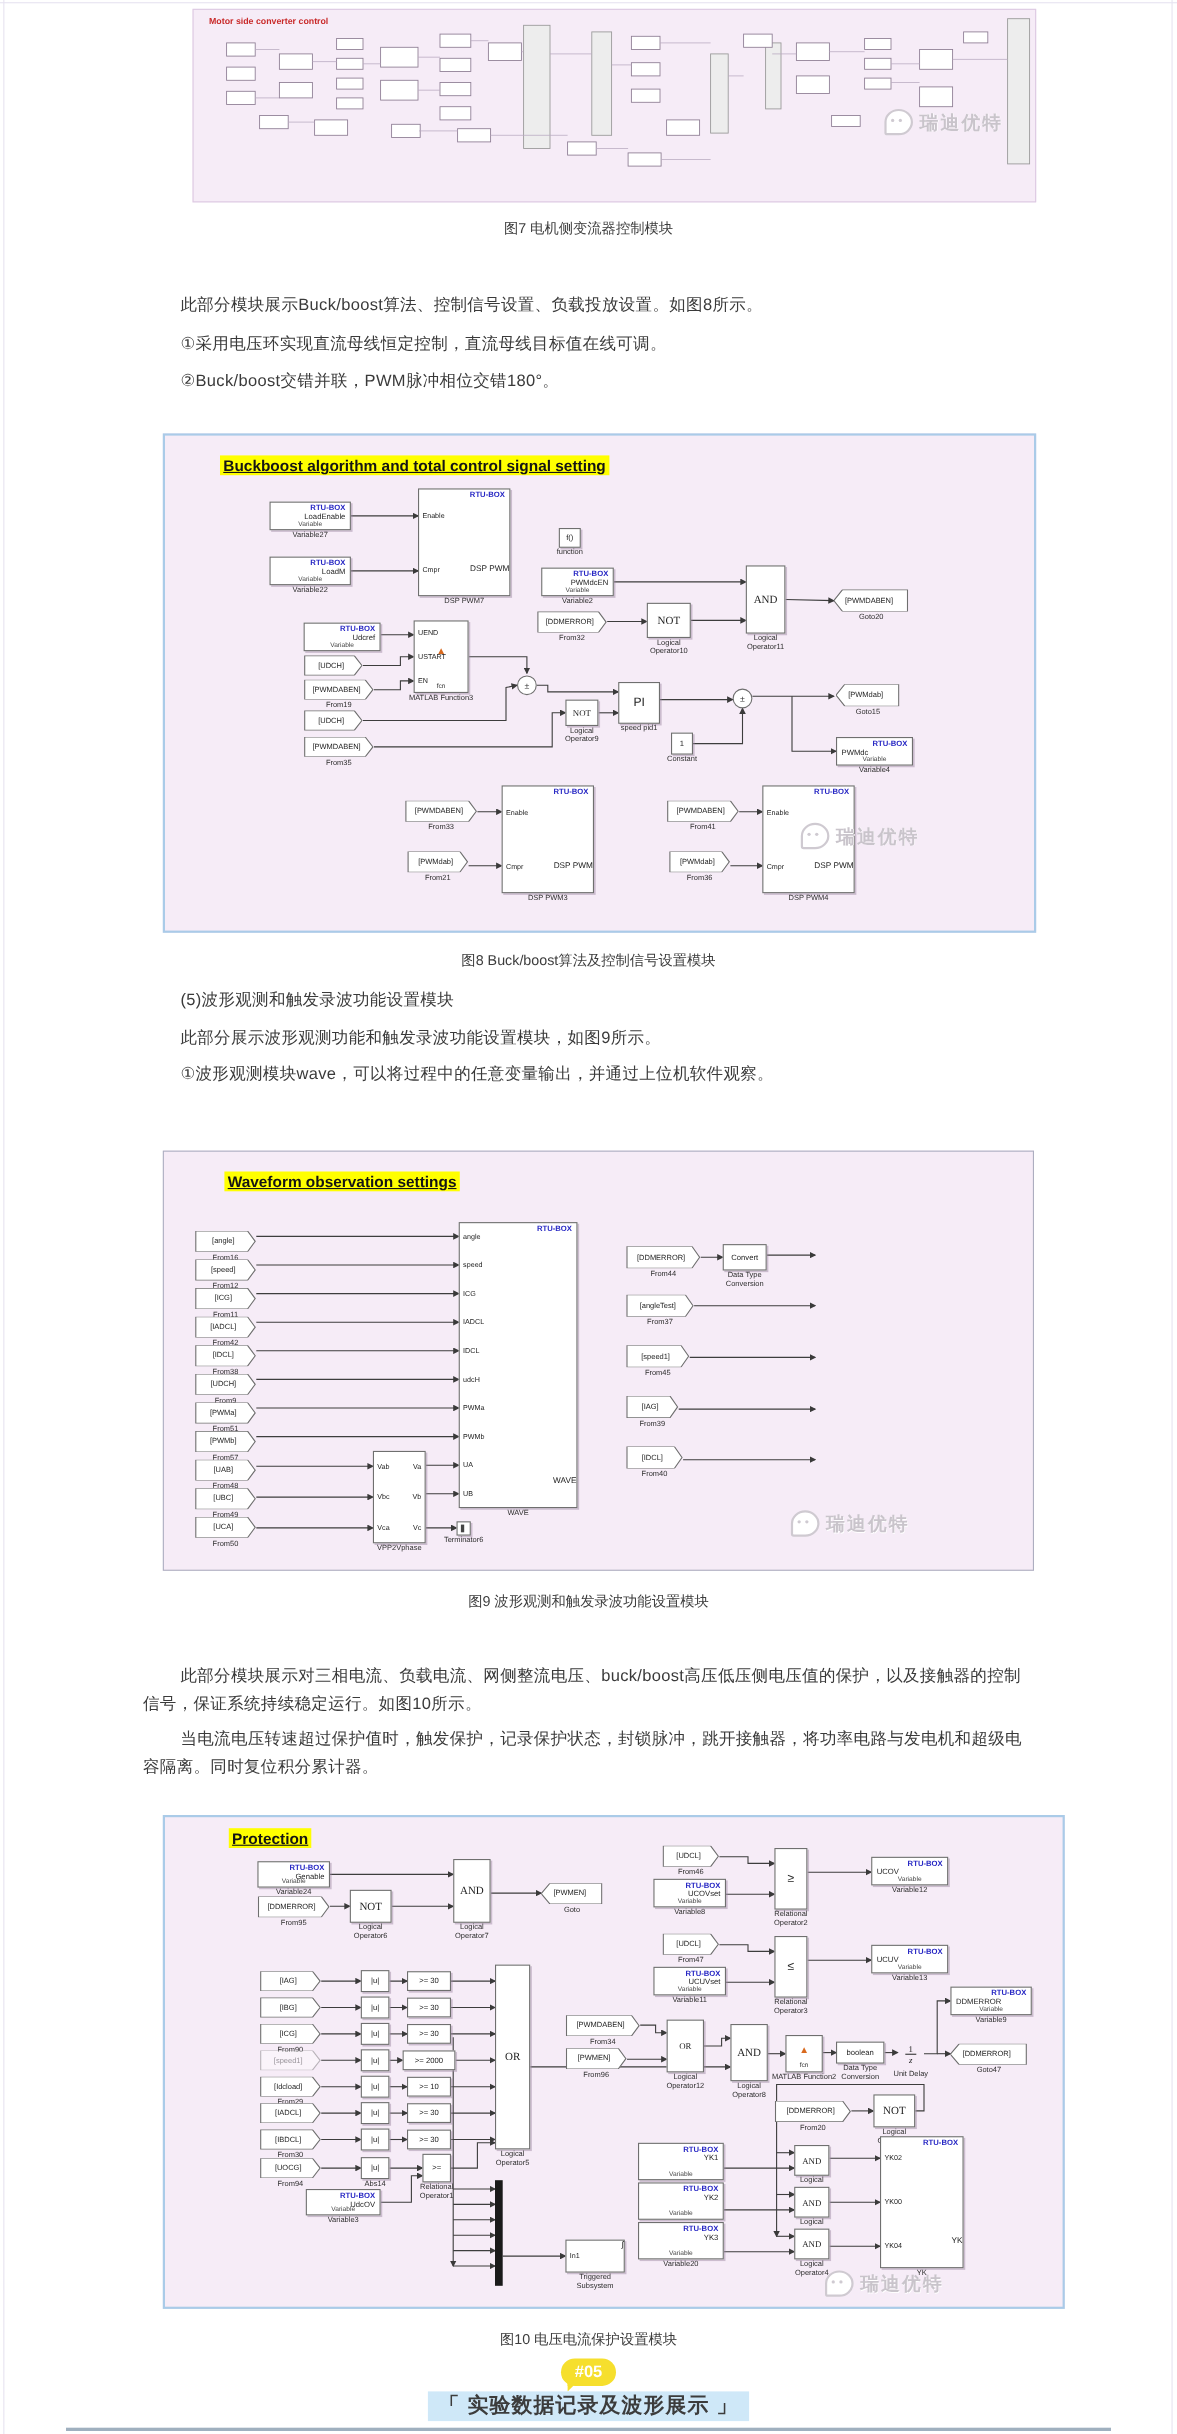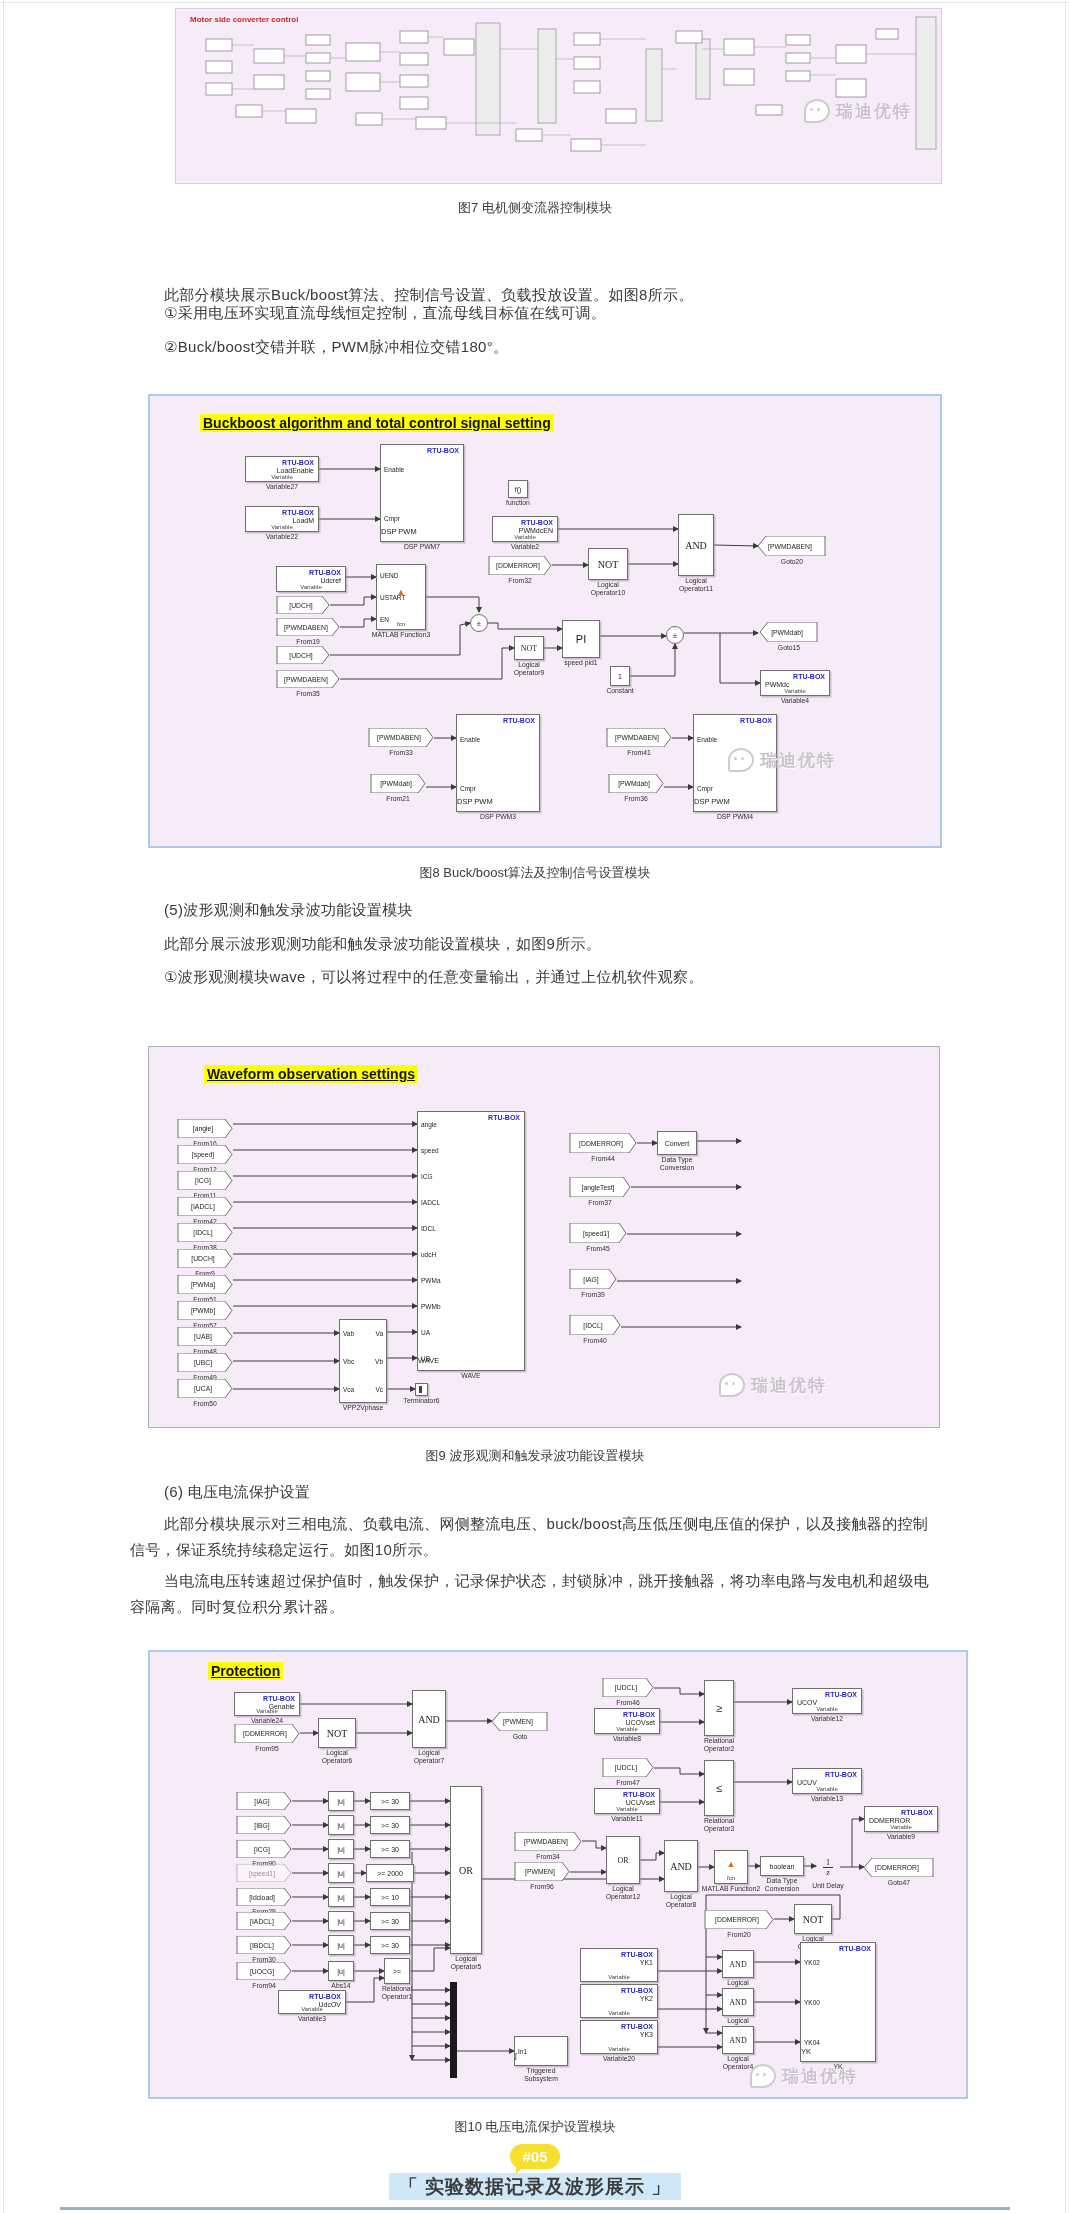--- a/index.html
+++ b/index.html
@@ -32,21 +32,21 @@
   .t-sum{background:#fff;border:1px solid #6f6f6f;border-radius:50%;display:flex;
       align-items:center;justify-content:center;font-size:8px;color:#333;}
   .t-mux{background:#1a1a1a;}
   .t-tag{background:transparent;border:none;box-shadow:none;}
   .rtub{position:absolute;top:2px;right:4px;font-size:7px;font-weight:bold;color:#2727c4;}
   .rmain{position:absolute;top:10px;right:4px;font-size:7px;white-space:nowrap;}
   .rmain.al{left:4px;right:auto;}
   .rvar{position:absolute;bottom:1px;left:0;right:0;text-align:center;font-size:6px;color:#444;}
   .lport{position:absolute;left:3px;font-size:6.5px;white-space:nowrap;}
   .rport{position:absolute;right:3px;font-size:6.5px;white-space:nowrap;}
-  .blabel{position:absolute;bottom:5px;left:0;right:0;text-align:left;font-size:7.5px;margin-top:40px;}
+  .blabel{position:absolute;bottom:20px;left:0;right:0;text-align:right;font-size:7.5px;margin-top:40px;}
   .tlab{position:absolute;inset:0;display:flex;align-items:center;justify-content:center;
         font-size:6.8px;padding-right:4px;white-space:nowrap;}
   .t-gate{display:flex;align-items:center;justify-content:center;}
   .glab{font-family:"Liberation Serif","DejaVu Serif",serif;font-size:10px;}
   .t-gate.small .glab{font-size:8px;}
   .t-op{display:flex;align-items:center;justify-content:center;}
   .olab{font-size:7px;white-space:nowrap;}
   .t-op.big .olab{font-size:11px;}
   .mlico{position:absolute;top:42%;left:50%;transform:translate(-50%,-55%);color:#d96a1f;font-size:9px;}
   .mlf{position:absolute;bottom:2px;left:0;right:0;text-align:center;font-size:6px;color:#333;}
@@ -139,21 +139,21 @@
                M690,45H740 M634,66H660 M205,110H240 M270,114H340 M366,126H395 M425,136H470 M86,102H110" stroke="#b9abc0" stroke-width="0.7" fill="none"></path>
     </svg>
     <div class="f7title">Motor side converter control</div>
     <div class="el t-wm f7wm">
       <i class="bub"></i>
       <span class="wmt">瑞迪优特</span>
     </div>
   </div>
   <div class="cap-text" style="top:199px">图7 电机侧变流器控制模块</div>
 
-  <div class="para" style="top:282px">此部分模块展示Buck/boost算法、控制信号设置、负载投放设置。如图8所示。</div>
+  <div class="para" style="top:265px">此部分模块展示Buck/boost算法、控制信号设置、负载投放设置。如图8所示。</div>
   <div class="para" style="top:300px">①采用电压环实现直流母线恒定控制，直流母线目标值在线可调。</div>
   <div class="para" style="top:334px">②Buck/boost交错并联，PWM脉冲相位交错180°。</div>
 
   <div class="fig fig8c">
       <svg width="790" height="450" class="wires">
         <defs>
           <marker id="ah-fig8" markerWidth="6" markerHeight="6" refX="5" refY="3" orient="auto">
             <path d="M0,0L6,3L0,6z" fill="#3a3a3a"></path>
           </marker>
         </defs>
@@ -425,21 +425,20 @@
       <div class="t-tag el" style="left: 420px; top: 268px; width: 52px; height: 20px;"><svg width="52" height="20">
           <polygon points="1,0 44,0 51,10 44,20 1,20" fill="#fff" stroke="#6f6f6f"></polygon>
         </svg><span class="tlab">[IDCL]</span><span class="cap">From40</span></div>
       <div class="t-wm el" style="left: 570px; top: 326px;">
         <i class="bub"></i>
         <span class="wmt">瑞迪优特</span>
       </div>
     </div>
   <div class="cap-text" style="top:1447px">图9 波形观测和触发录波功能设置模块</div>
 
-  <div class="para" style="top:1479px">(6) 电压电流保护设置</div>
   <div class="para" style="top:1511px">此部分模块展示对三相电流、负载电流、网侧整流电压、buck/boost高压低压侧电压值的保护，以及接触器的控制信号，保证系统持续稳定运行。如图10所示。</div>
   <div class="para" style="top:1568px">当电流电压转速超过保护值时，触发保护，记录保护状态，封锁脉冲，跳开接触器，将功率电路与发电机和超级电容隔离。同时复位积分累计器。</div>
 
   <div class="fig fig10c">
       <svg width="816" height="445" class="wires">
         <defs>
           <marker id="ah-fig10" markerWidth="6" markerHeight="6" refX="5" refY="3" orient="auto">
             <path d="M0,0L6,3L0,6z" fill="#3a3a3a"></path>
           </marker>
         </defs>

